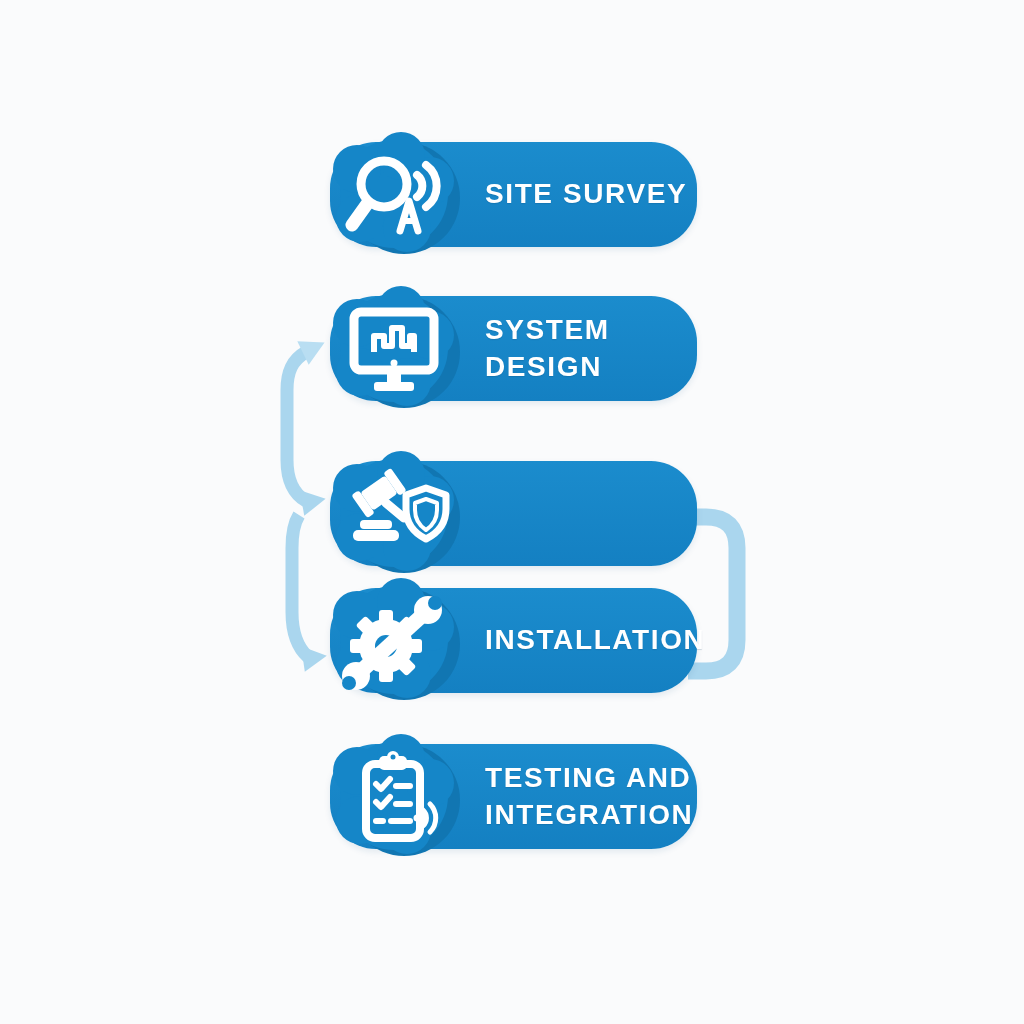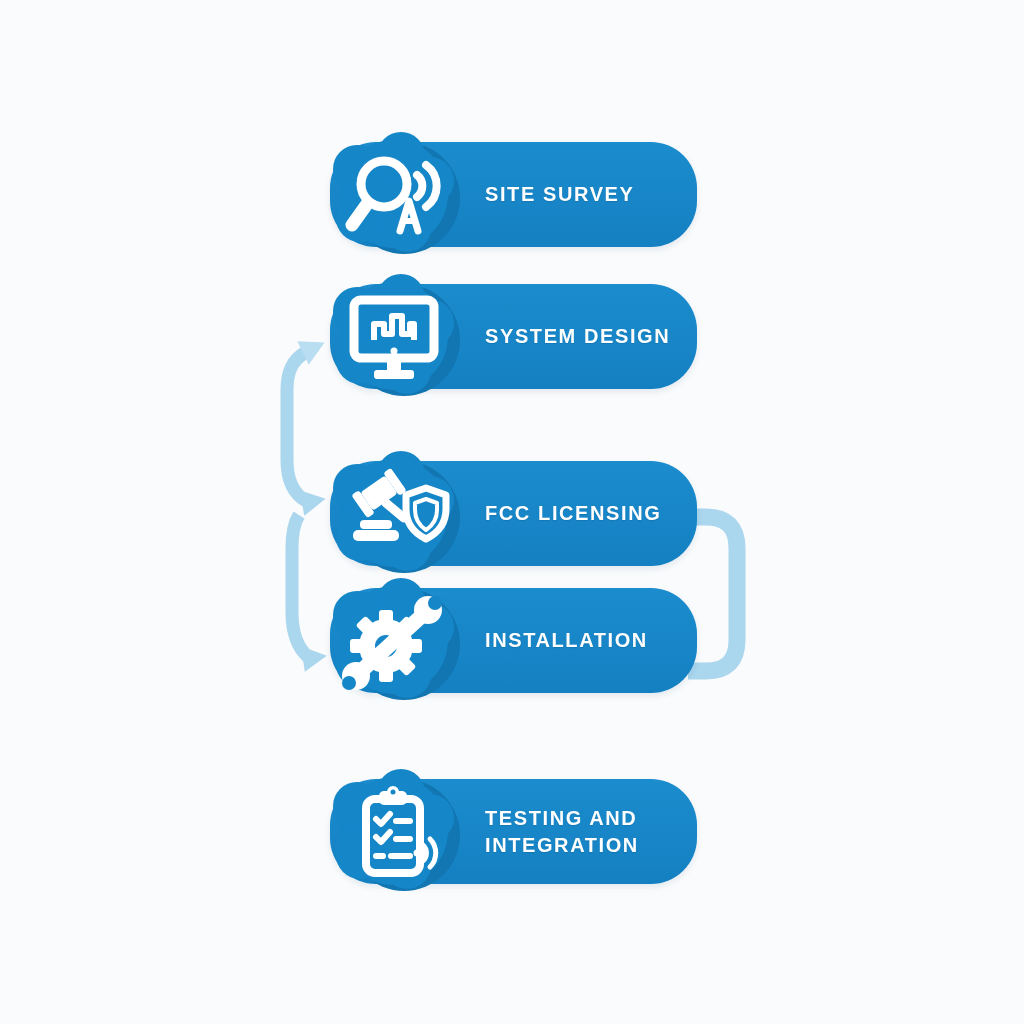--- a/index.html
+++ b/index.html
@@ -15,26 +15,26 @@
   .pill{
     position:absolute;left:0;top:0;width:367px;height:105px;
     background:linear-gradient(180deg,#1b8ccd 0%,#1480c2 100%);
     border-radius:46px;
     box-shadow:0 3px 6px rgba(20,80,130,0.10);
   }
   .badge{position:absolute;left:-6px;top:-18px;width:140px;height:140px;}
   .label{
     position:absolute;left:155px;top:0;height:105px;width:214px;
     display:flex;align-items:center;
-    color:#ffffff;font-size:20px;font-weight:700;
+    color:#ffffff;font-size:28px;font-weight:700;
     letter-spacing:1.6px;line-height:1.32;
     white-space:pre-line;text-align:left;
     text-shadow:0 1px 1px rgba(10,60,100,0.18);
   }
-  .t1{top:142px}.t2{top:284px}.t3{top:461px}.t4{top:588px}.t5{top:779px}
+  .t1{top:142px}.t2{top:296px}.t3{top:461px}.t4{top:588px}.t5{top:744px}
 </style>
 </head>
 <body>
 
 <div class="canvas">
 
   <svg class="connector-layer" viewBox="0 0 1024 1024">
 
     <g fill="none" stroke="#aad6ee">
       <path d="M 306,352 C 292,360 287,372 287,390 L 287,460 C 287,480 294,494 306,501" stroke-width="13"></path>
@@ -115,21 +115,20 @@
         <rect x="15" y="-14" width="9" height="28" rx="3"></rect>
       </g>
       <line x1="62" y1="60" x2="80" y2="75" stroke="#ffffff" stroke-width="9" stroke-linecap="round"></line>
       <rect x="29" y="87" width="46" height="11" rx="5" fill="#ffffff"></rect>
       <rect x="36" y="77" width="32" height="9" rx="4" fill="#ffffff"></rect>
       <g stroke="#ffffff" fill="none">
         <path d="M 102,45 L 122,52 L 122,66 C 122,80 114,90 102,96 C 90,90 82,80 82,66 L 82,52 Z" stroke-width="7" stroke-linejoin="round"></path>
         <path d="M 102,56 L 113,60 L 113,67 C 113,76 108,83 102,87 C 96,83 91,76 91,67 L 91,60 Z" stroke-width="4" stroke-linejoin="round"></path>
       </g>
     </svg>
-    <div class="label">FCC LICENSING</div>
   </div>
 
   <div class="step t4">
     <div class="pill"></div>
     <svg class="badge" viewBox="0 0 140 140">
       <circle cx="80" cy="74" r="56" fill="#1176b2"></circle>
       <g fill="#1586c8">
         <circle cx="70" cy="70" r="54"></circle>
         <circle cx="106" cy="57" r="24"></circle>
           <circle cx="83" cy="104" r="24"></circle>

